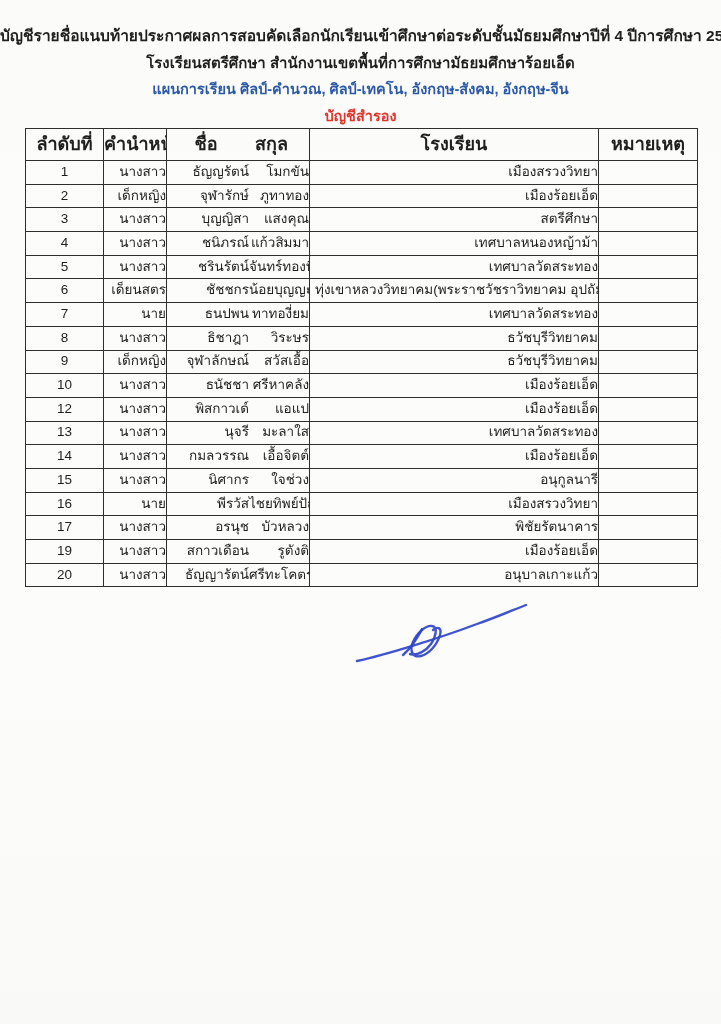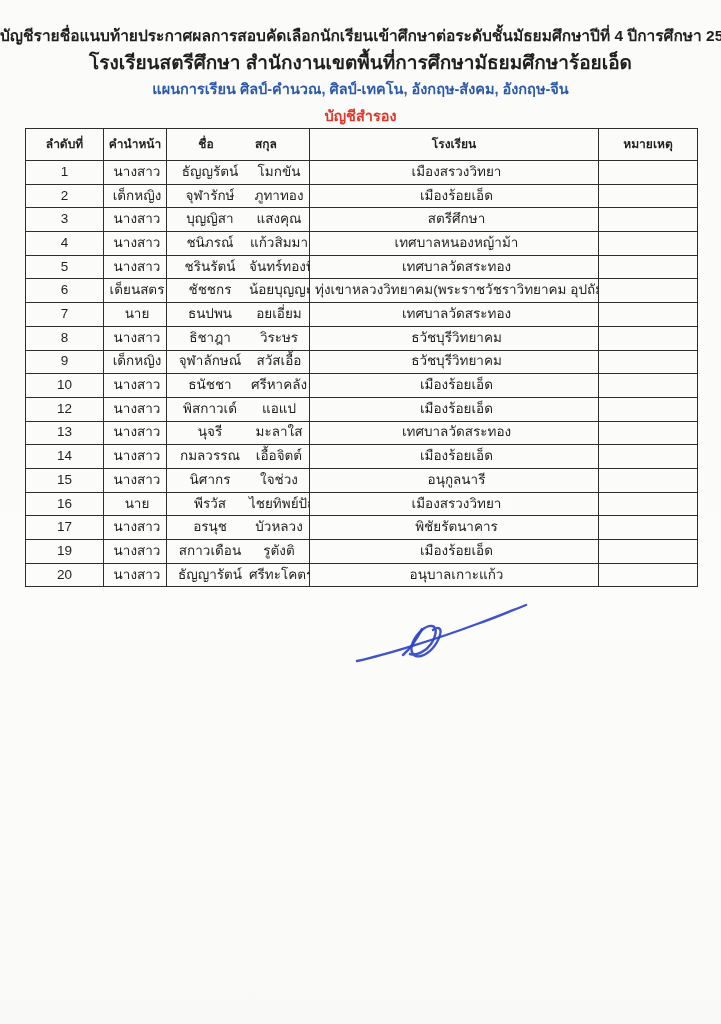--- a/index.html
+++ b/index.html
@@ -15,38 +15,38 @@
   .page{
     position:relative;
     width:721px;height:1024px;
     margin:0 auto;
     background:linear-gradient(180deg,#fbfbfa 0%,#fcfcfb 60%,#f9f9f8 100%);
     overflow:hidden;
   }
   .titles{padding-top:22px;text-align:center;}
   .title-line{font-weight:bold;line-height:27px;white-space:nowrap;}
   .t1{font-size:15.5px;}
-  .t2{font-size:19px;}
+  .t2{font-size:15px;}
   .t3{font-size:14.5px;color:var(--accent-blue);}
   .t4{font-size:14.5px;color:var(--accent-red);}
   table.roster{
     position:absolute;left:25px;top:128px;
     width:672px;border-collapse:collapse;table-layout:fixed;
     background:transparent;
   }
   table.roster th,table.roster td{
     border:1px solid var(--line);
     font-size:13.5px;line-height:1.25;
     vertical-align:middle;
     overflow:hidden;white-space:nowrap;
   }
-  table.roster thead th{height:32px;font-weight:bold;font-size:12px;text-align:center;}
+  table.roster thead th{height:32px;font-weight:bold;font-size:18px;text-align:center;}
   table.roster tbody td{height:23.7px;}
   td.c-no{text-align:center;}
-  td.c-prefix,td.c-name,td.c-school{text-align:center;padding-left:4px;}
+  td.c-prefix,td.c-name,td.c-school{text-align:right;padding-left:4px;}
   td.c-school{padding-left:5px;}
   .name-wrap{display:flex;align-items:center;}
   .fn{display:inline-block;width:78px;flex:0 0 78px;}
   .ln{display:inline-block;flex:1;}
   th.h-name .name-wrap{justify-content:flex-start;}
   th.h-name .fn{text-align:center;}
   th.h-name .ln{text-align:right;padding-left:10px;flex:initial;width:auto;}
   .signature{
     position:absolute;left:345px;top:596px;width:190px;height:74px;
     pointer-events:none;
@@ -160,21 +160,21 @@
           </td>
           <td class="c-school">ทุ่งเขาหลวงวิทยาคม(พระราชวัชราวิทยาคม อุปถัมภ์)</td>
           <td class="c-remark"></td>
         </tr>
         <tr>
           <td class="c-no">7</td>
           <td class="c-prefix">นาย</td>
           <td class="c-name">
             <span class="name-wrap">
               <span class="fn">ธนปพน</span>
-              <span class="ln">อยเอี่ยม</span>
+              <span class="ln">ทาทองี่ยม</span>
             </span>
           </td>
           <td class="c-school">เทศบาลวัดสระทอง</td>
           <td class="c-remark"></td>
         </tr>
         <tr>
           <td class="c-no">8</td>
           <td class="c-prefix">นางสาว</td>
           <td class="c-name">
             <span class="name-wrap">

